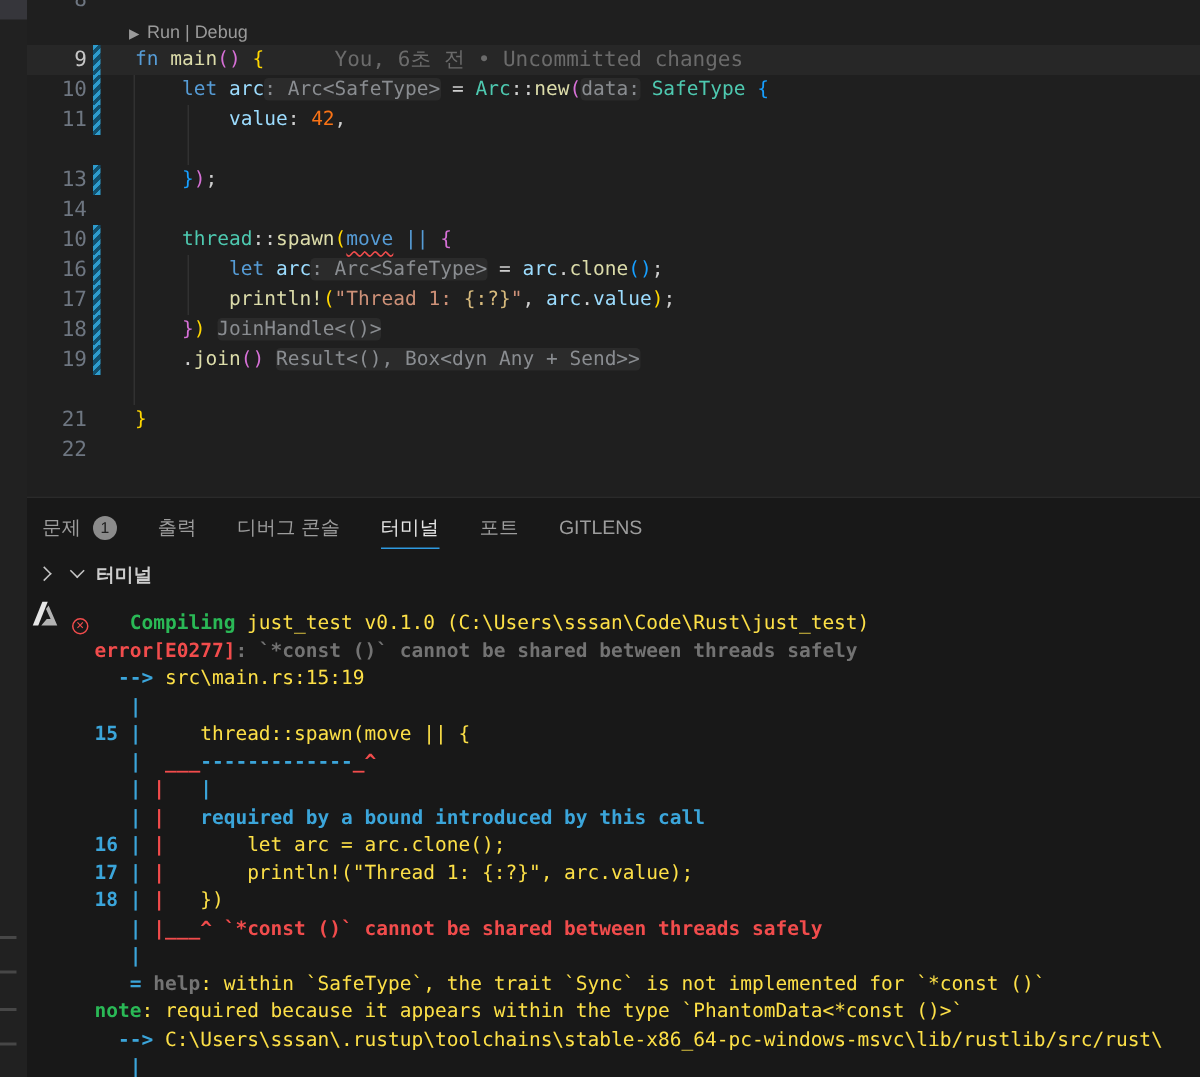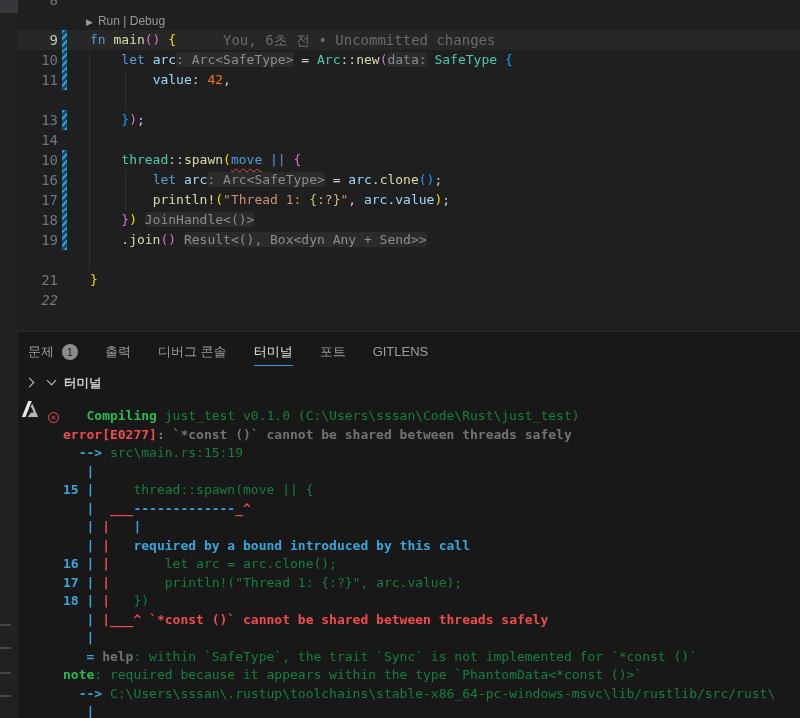--- a/index.html
+++ b/index.html
@@ -52,21 +52,21 @@
   #terminal-section-chev { position:absolute; left:30px; top:6px; transform:rotate(45deg); }
   #terminal-section-label { position:absolute; left:46px; top:4px; color:#cccccc; font-size:12.5px; font-weight:bold; }
 
   #azure-terminal-icon { position:absolute; left:2px; top:66px; width:20px; height:22px; }
   #cmd-error-decoration { position:absolute; left:30px; top:80px; width:11px; height:11px;
         border:1.2px solid #f14c4c; border-radius:50%; color:#f14c4c; font-size:7px; line-height:9px; text-align:center; }
 
   #terminal-output { position:absolute; left:45px; top:75px; width:737px; height:312px; overflow:hidden;
         font-family:"DejaVu Sans Mono", monospace; font-size:13px; line-height:18.5px; white-space:pre; }
   .s-tc{color:#3ba5da; font-weight:bold} .s-tr{color:#f14c4c; font-weight:bold}
-  .s-tg{color:#2ab956; font-weight:bold} .s-tw{color:#15803d} .s-twb{color:#737373; font-weight:bold}
+  .s-tg{color:#2ab956; font-weight:bold} .s-tw{color:#fde047} .s-twb{color:#737373; font-weight:bold}
 </style>
 </head>
 <body>
 
 <div id="screen">
 
   <div id="left-strip">
     <div id="strip-top-square"></div>
     <div class="strip-bar" style="top:624px"></div>
     <div class="strip-bar" style="top:647px"></div>
@@ -127,21 +127,21 @@
         </div>
         <div class="eline" style="top: 230px;">
           <span class="lnum">19</span>
           <div class="gmark"></div>
           <span class="ecode"><span class="t-p">    </span><span class="t-p">.</span><span class="t-fnc">join</span><span class="t-bp">()</span><span class="t-p"> </span><span class="t-inlay">Result&lt;(), Box&lt;dyn Any + Send&gt;&gt;</span></span>
         </div>
         <div class="eline" style="top: 270px;">
           <span class="lnum">21</span>
           <span class="ecode"><span class="t-bg">}</span></span>
         </div>
-        <div class="eline" style="top: 290px; font-style: italic;">
+        <div class="eline" style="top: 290px;">
           <span class="lnum">22</span>
           <span class="ecode"></span>
         </div>
       </div>
 
     <div class="iguide" style="left:71px; top:50px; height:220px"></div>
     <div class="iguide" style="left:107px; top:70px; height:40px"></div>
     <div class="iguide" style="left:107px; top:170px; height:40px"></div>
 
     <div id="codelens">

